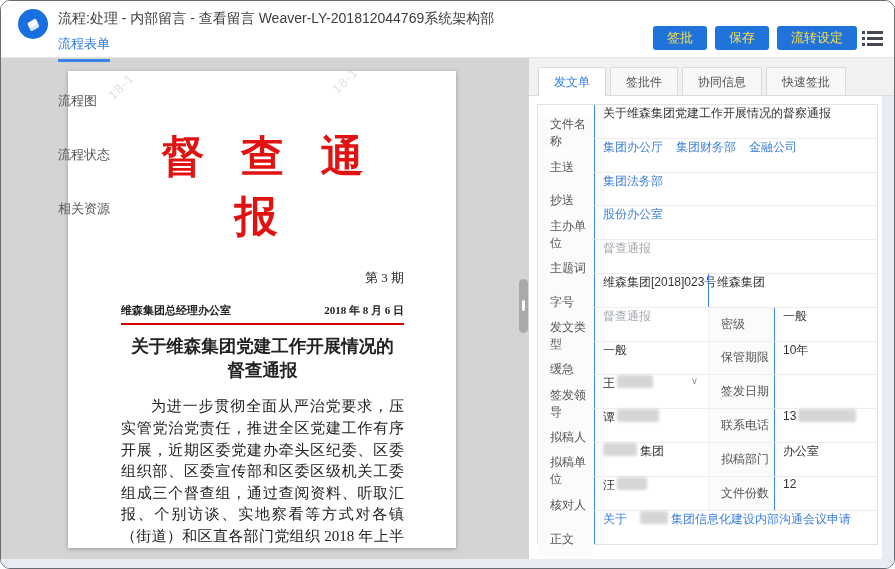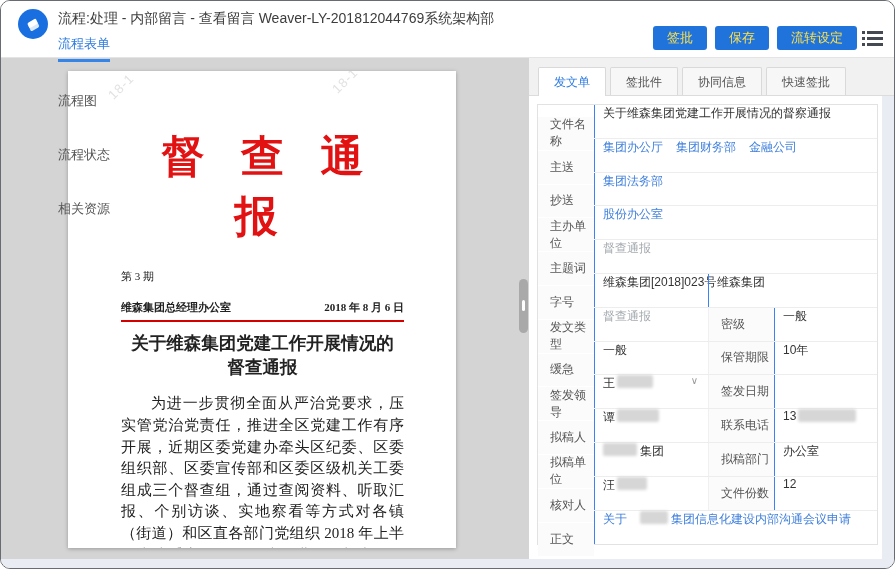--- a/index.html
+++ b/index.html
@@ -20,21 +20,21 @@
   
   .content{display:flex;height:501px;}
   .doc-pane{position:relative;width:528px;flex:none;background:#d4d4d4;}
   .page{position:absolute;left:67px;top:13px;width:388px;height:477px;background:#fff;box-shadow:0 1px 4px rgba(0,0,0,.28);overflow:hidden;
         font-family:"Liberation Serif","DejaVu Serif",serif;color:#222;}
   .wm{position:absolute;color:#e2e2e2;transform:rotate(-45deg);font-size:13px;letter-spacing:1px;font-family:"Liberation Sans",sans-serif;}
   .wm1{left:38px;top:8px;}
   .wm2{left:262px;top:2px;}
   .page-inner{padding:28px 52px 0 53px;position:relative;}
   .masthead{text-align:center;font-size:43px;font-weight:bold;color:#e31212;letter-spacing:.30em;text-indent:.30em;line-height:1.4;margin-top:28px;}
-  .issue{text-align:left;font-size:11px;margin-top:22px;}
+  .issue{text-align:right;font-size:13px;margin-top:22px;}
   .issuer-row{display:flex;justify-content:space-between;font-size:11px;font-weight:bold;margin-top:16px;}
   .redline{border:none;border-top:2.5px solid #d40000;margin:5px 0 0 0;}
   .doc-title{text-align:center;font-size:17.5px;font-weight:bold;line-height:24px;margin-top:9px;}
   .body-p{font-size:15px;line-height:21.6px;text-align:justify;text-indent:2em;margin:14px 0 0 0;}
   .splitter{position:absolute;right:1px;top:221px;width:9px;height:54px;background:#a9a9a9;border-radius:5px;cursor:col-resize;z-index:4;}
   .splitter::after{content:"";position:absolute;left:3px;top:21px;width:3px;height:11px;background:#fdfdfd;border-radius:2px;}
 
   
   .form-pane{flex:1;position:relative;background:#fff;}
   .ptabbar{height:38px;background:#f1f1f1;border-bottom:1px solid #dcdcdc;padding:9px 0 0 9px;box-sizing:border-box;display:flex;gap:4px;}

